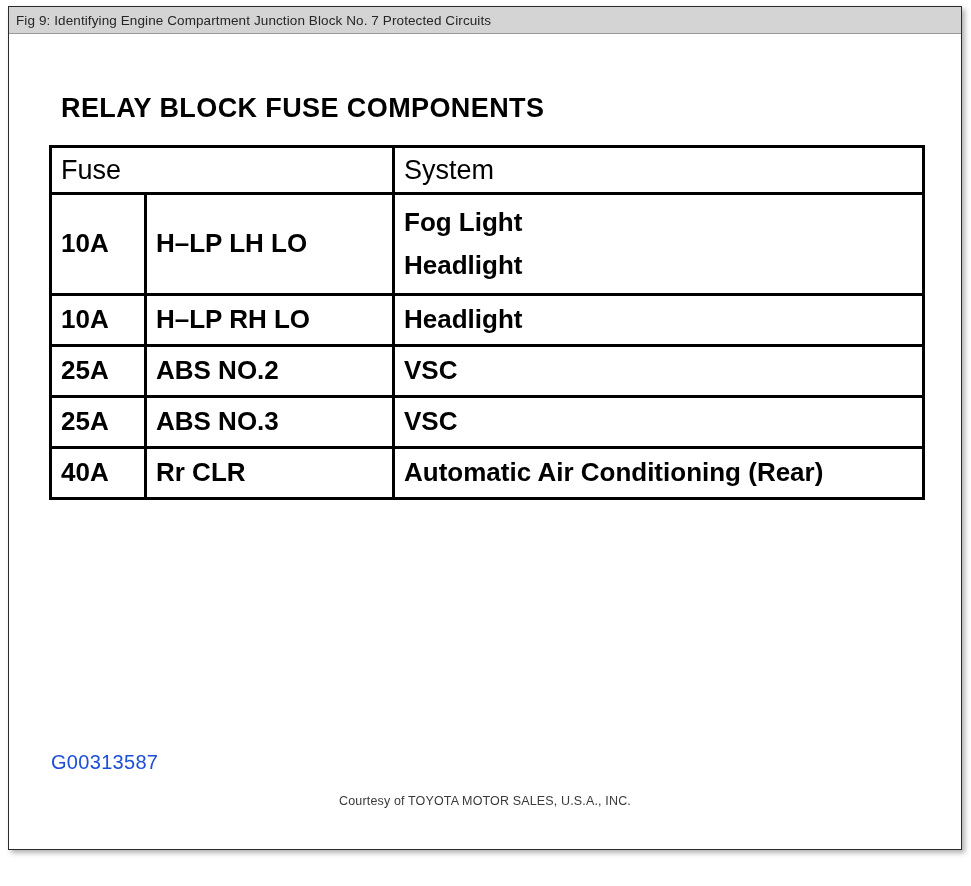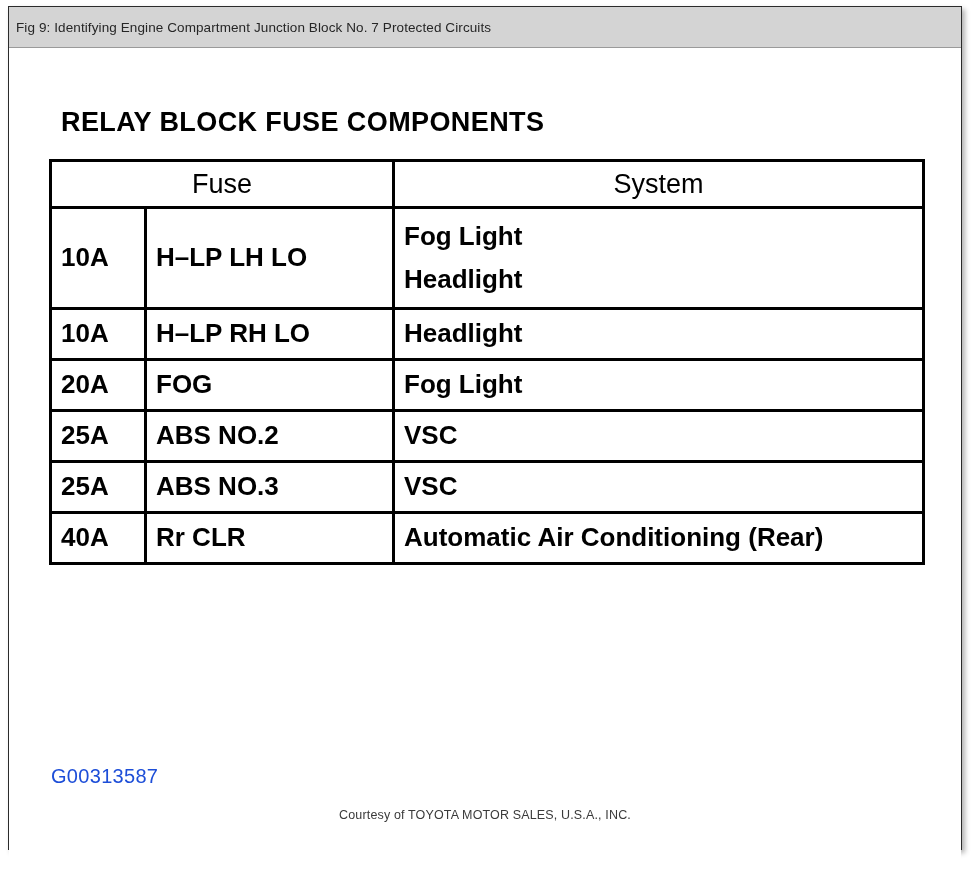--- a/index.html
+++ b/index.html
@@ -27,21 +27,21 @@
     top: 6px;
     width: 954px;
     height: 844px;
     background: #ffffff;
     border: 1px solid #2b2b2b;
     box-sizing: border-box;
     box-shadow: 3px 3px 5px rgba(0,0,0,0.30);
   }
 
   .figure-titlebar {
-    height: 41px;
+    height: 27px;
     background: #d4d4d4;
     border-bottom: 1px solid #9a9a9a;
     box-sizing: border-box;
     display: flex;
     align-items: center;
     padding-left: 7px;
   }
   .figure-titlebar-text {
     font-size: 13.5px;
     color: #262626;
@@ -98,21 +98,20 @@
   }
 
   .col-amp   { width: 95px; }
   .col-name  { width: 248px; }
   .col-sys   { width: 530px; }
 
   .fuse-table th {
     font-weight: normal;
     font-size: 27px;
     height: 44px;
-    text-align: center;
   }
   .hdr-fuse { text-align: center; }
   .hdr-sys  { text-align: left; margin-top: 36px; }
 
   .row-single td { height: 48px; }
   .row-double td { height: 98px; }
 
   .sys-lines {
     display: flex;
     flex-direction: column;
@@ -184,29 +183,20 @@
               <tr class="row-single">
                 <td>10A</td>
                 <td>H–LP RH LO</td>
                 <td>
                   <div class="sys-lines">
                     <div class="sys-line">Headlight</div>
                   </div>
                 </td>
               </tr>
               <tr class="row-single">
-                <td>20A</td>
-                <td>FOG</td>
-                <td>
-                  <div class="sys-lines">
-                    <div class="sys-line">Fog Light</div>
-                  </div>
-                </td>
-              </tr>
-              <tr class="row-single">
                 <td>25A</td>
                 <td>ABS NO.2</td>
                 <td>
                   <div class="sys-lines">
                     <div class="sys-line">VSC</div>
                   </div>
                 </td>
               </tr>
               <tr class="row-single">
                 <td>25A</td>

